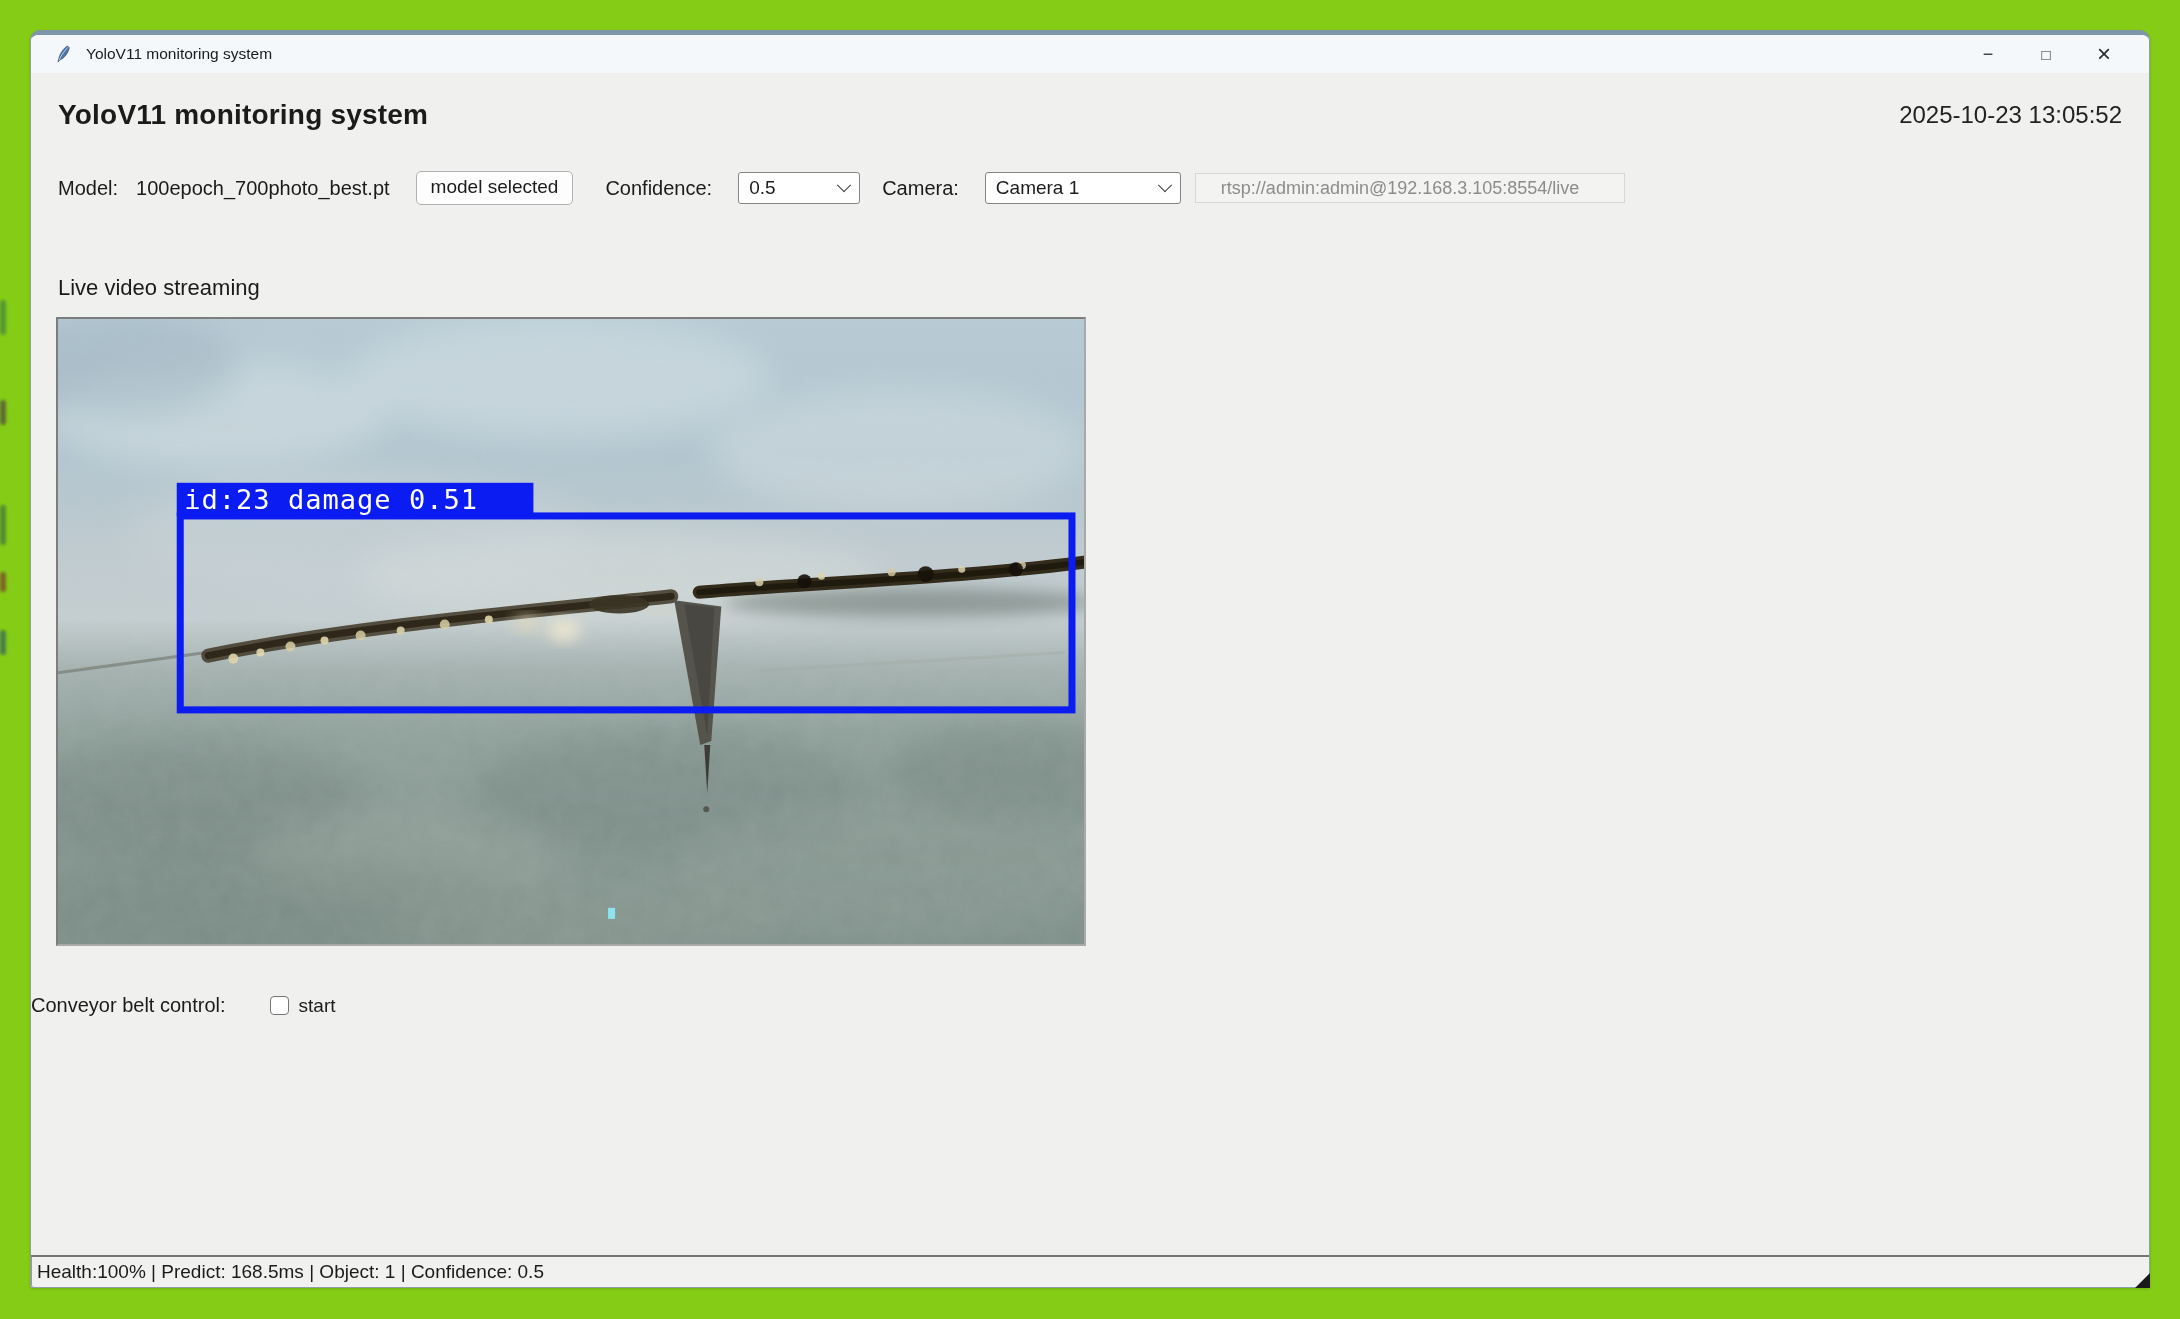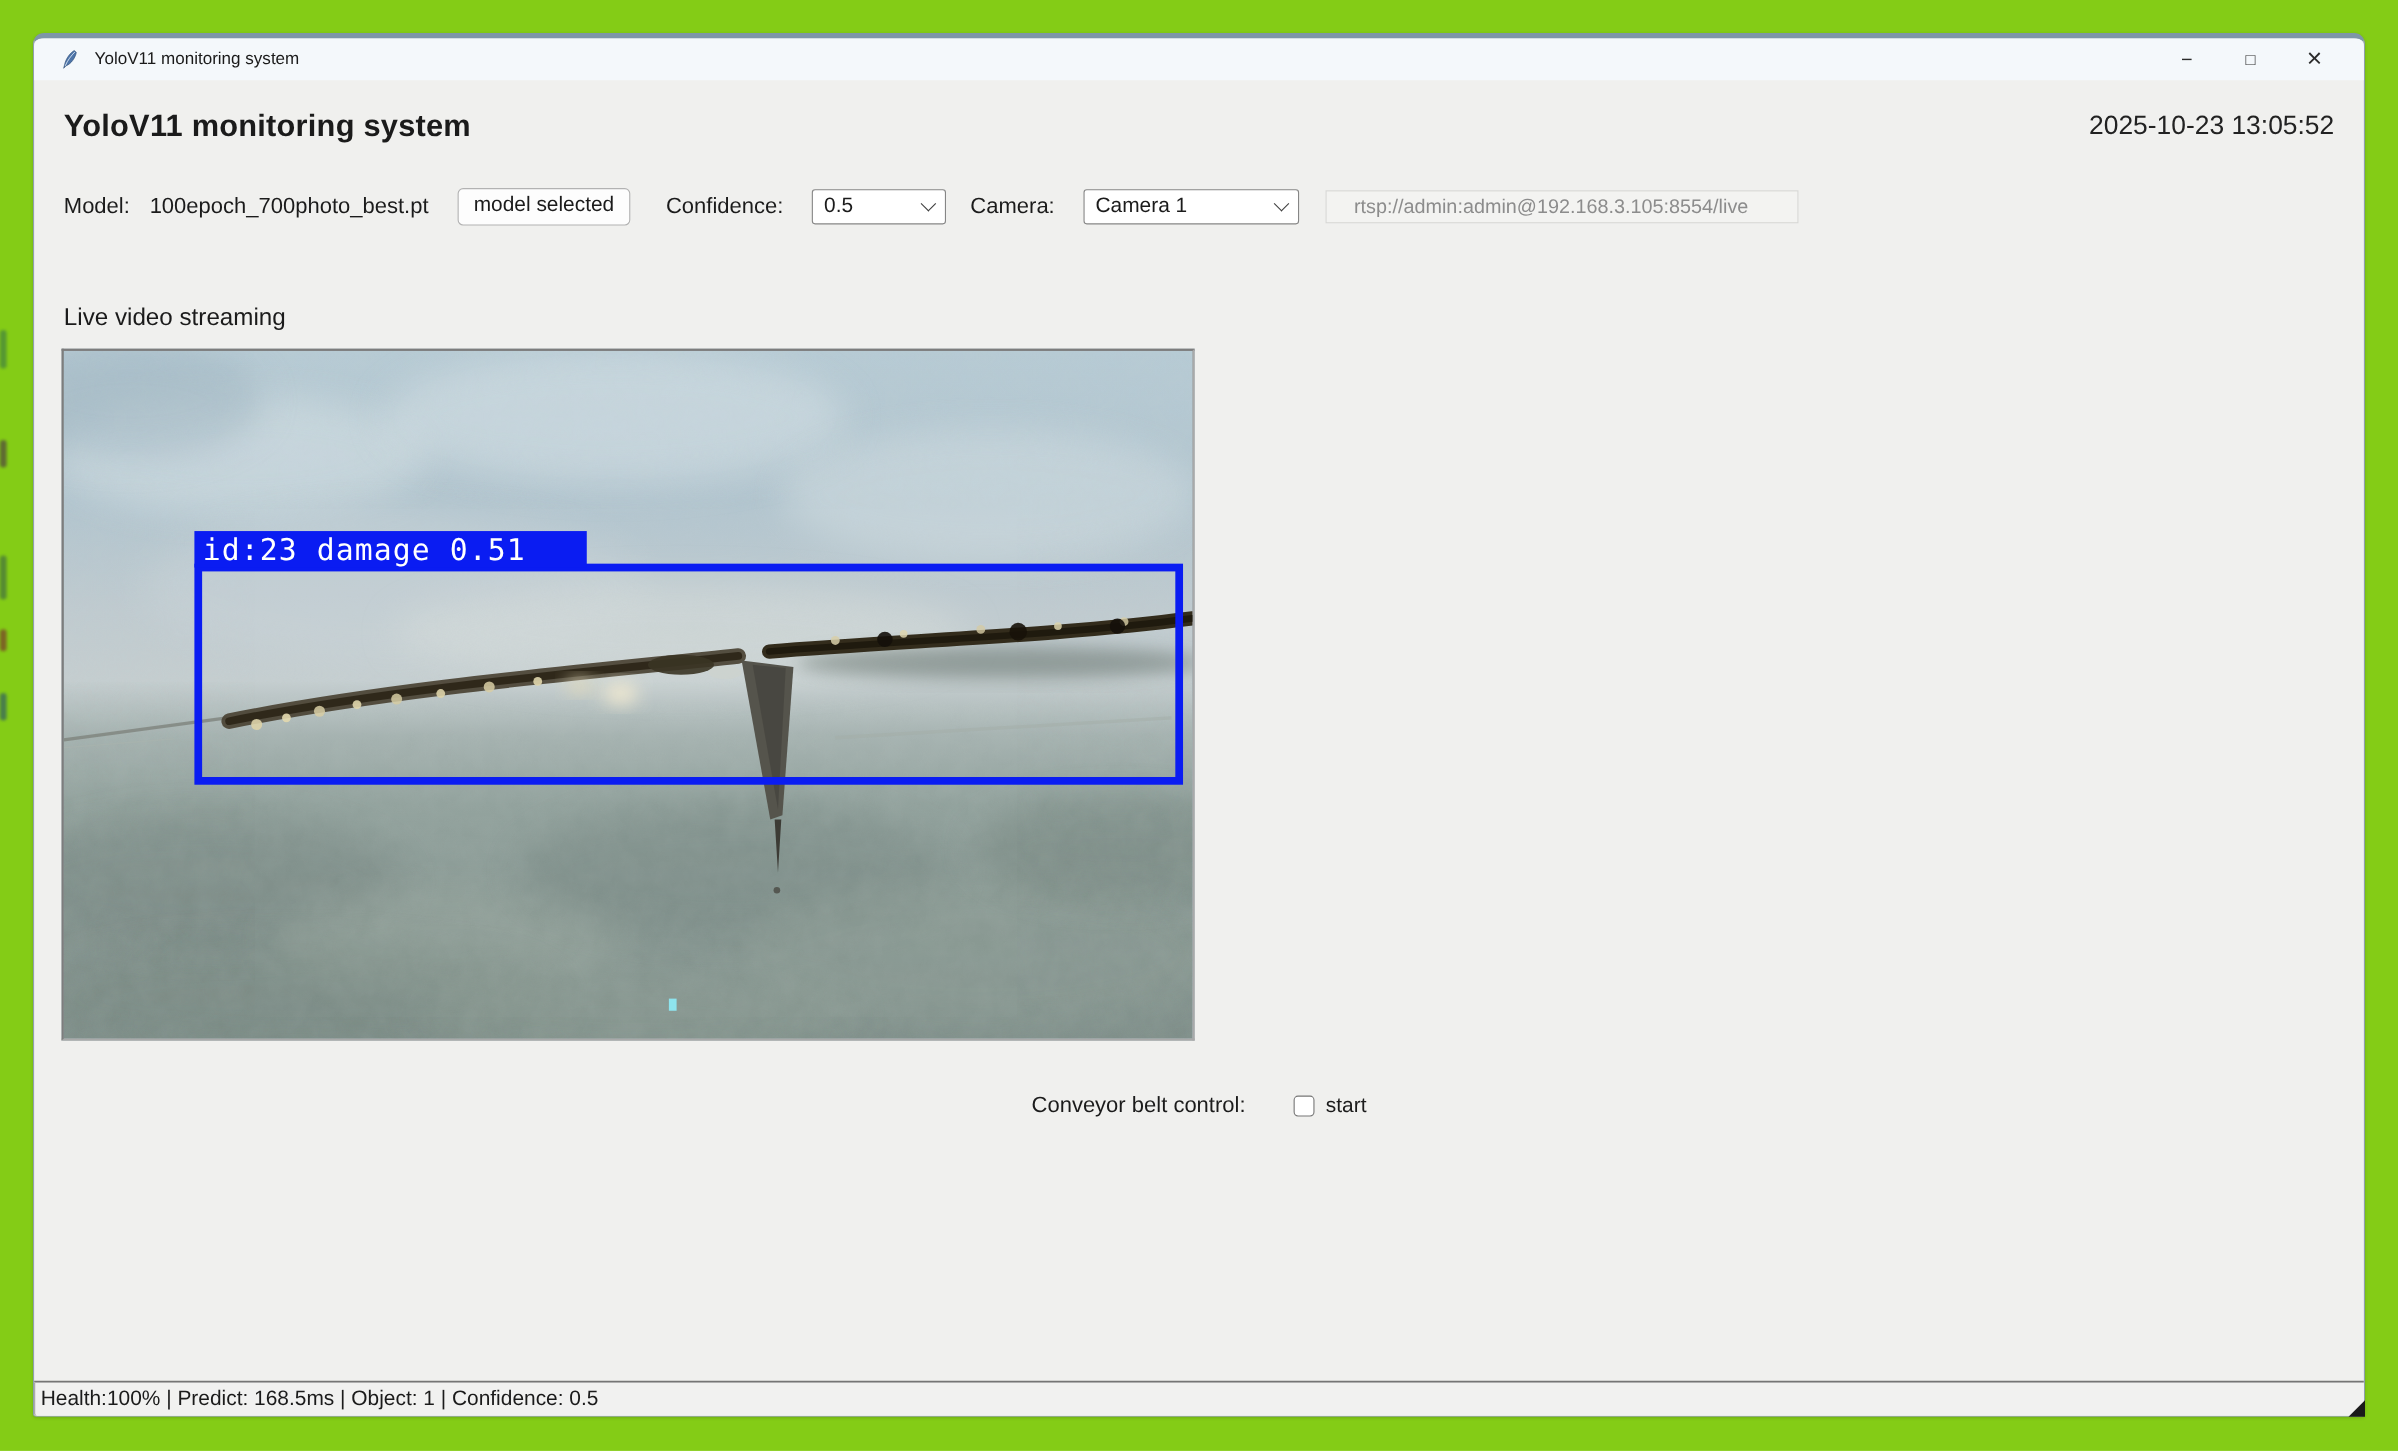--- a/index.html
+++ b/index.html
@@ -39,34 +39,34 @@
     padding:4px 14px 6px 14px;font-size:19px;color:#1b1b1b;white-space:nowrap;}
   .lbl-confidence{margin-left:32px;}
   .combo{margin-left:26px;background:#ffffff;border:1px solid #868686;border-radius:3px;
     height:32px;display:flex;align-items:center;padding:0 10px;font-size:19px;box-sizing:border-box;}
   .combo .val{flex:1 1 auto;}
   .combo.confidence{width:122px;align-items:center;}
   .lbl-camera{margin-left:22px;}
   .combo.camera{width:196px;}
   .chev{width:9px;height:9px;border-right:1.8px solid #3f3f3f;border-bottom:1.8px solid #3f3f3f;
     transform:rotate(45deg) translate(-2px,-2px);margin-left:8px;flex:0 0 auto;}
-  .url-field{margin-left:24px;width:430px;height:30px;box-sizing:border-box;
+  .url-field{margin-left:14px;width:430px;height:30px;box-sizing:border-box;
     background:#f3f3f1;border:1px solid #d7d7d5;color:#8c8c8c;font-size:18px;
     display:flex;align-items:center;padding:0 25px;white-space:nowrap;overflow:hidden;}
 
   
   .panels{display:flex;gap:14px;margin:70px 18px 0 25px;}
   .panel-col{width:1030px;}
   .panel-title{font-size:22px;font-weight:normal;margin:0 0 16px 2px;}
   .video-box{width:1030px;height:629px;box-sizing:border-box;
     border:2px solid;border-color:#7d7d7d #a9a9a9 #a9a9a9 #7d7d7d;background:#9fb0b4;}
   .video-box svg{display:block;width:100%;height:100%;}
 
   
-  .conveyor{display:flex;justify-content:center;align-items:center;margin-top:48px;font-size:20px;}
+  .conveyor{display:flex;align-items:center;margin-top:48px;font-size:20px;}
   .checkbox{width:19px;height:19px;background:#fff;border:1.6px solid #767676;border-radius:4px;
     margin-left:44px;box-sizing:border-box;}
   .chk-label{margin-left:10px;font-size:19px;}
 
   
   .statusbar{position:absolute;left:0;right:0;bottom:0;height:30px;background:#f1f1f0;
     border-top:2px solid #757575;box-shadow:inset 1px 0 0 #9a9a9a;
     display:flex;align-items:center;font-size:19px;padding-left:6px;border-radius:0 0 2px 2px;text-align:right;}
   .resize-grip{position:absolute;right:-1px;bottom:-1px;width:0;height:0;
     border-left:15px solid transparent;border-bottom:15px solid #1a1a1a;}

